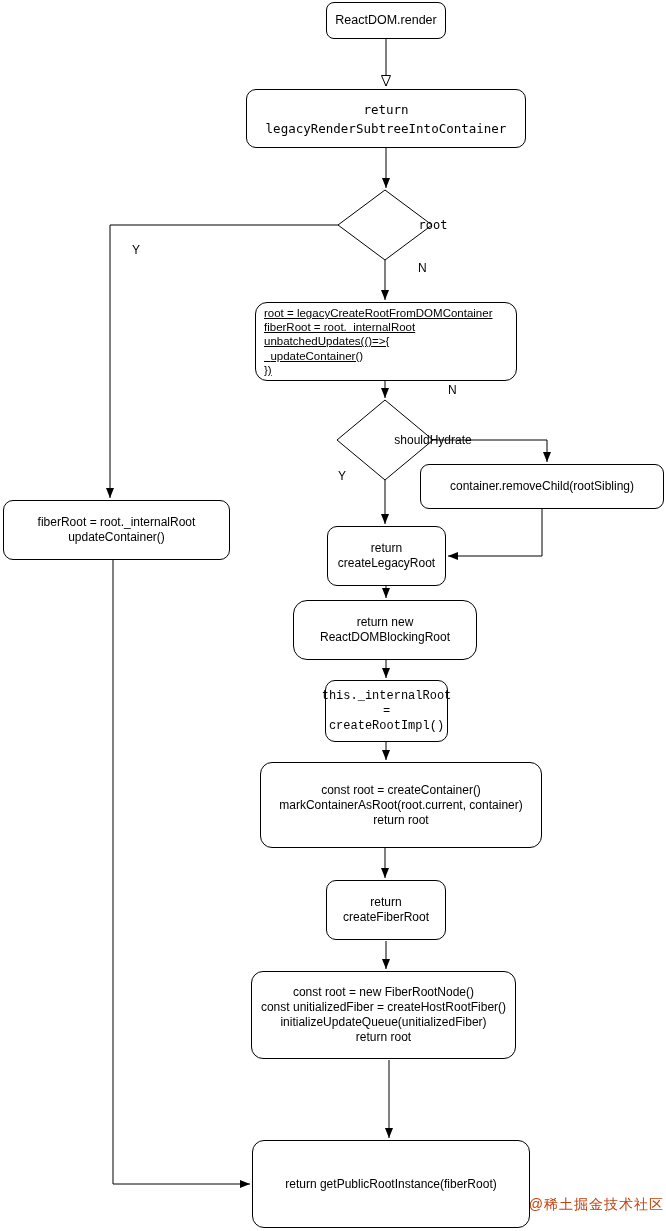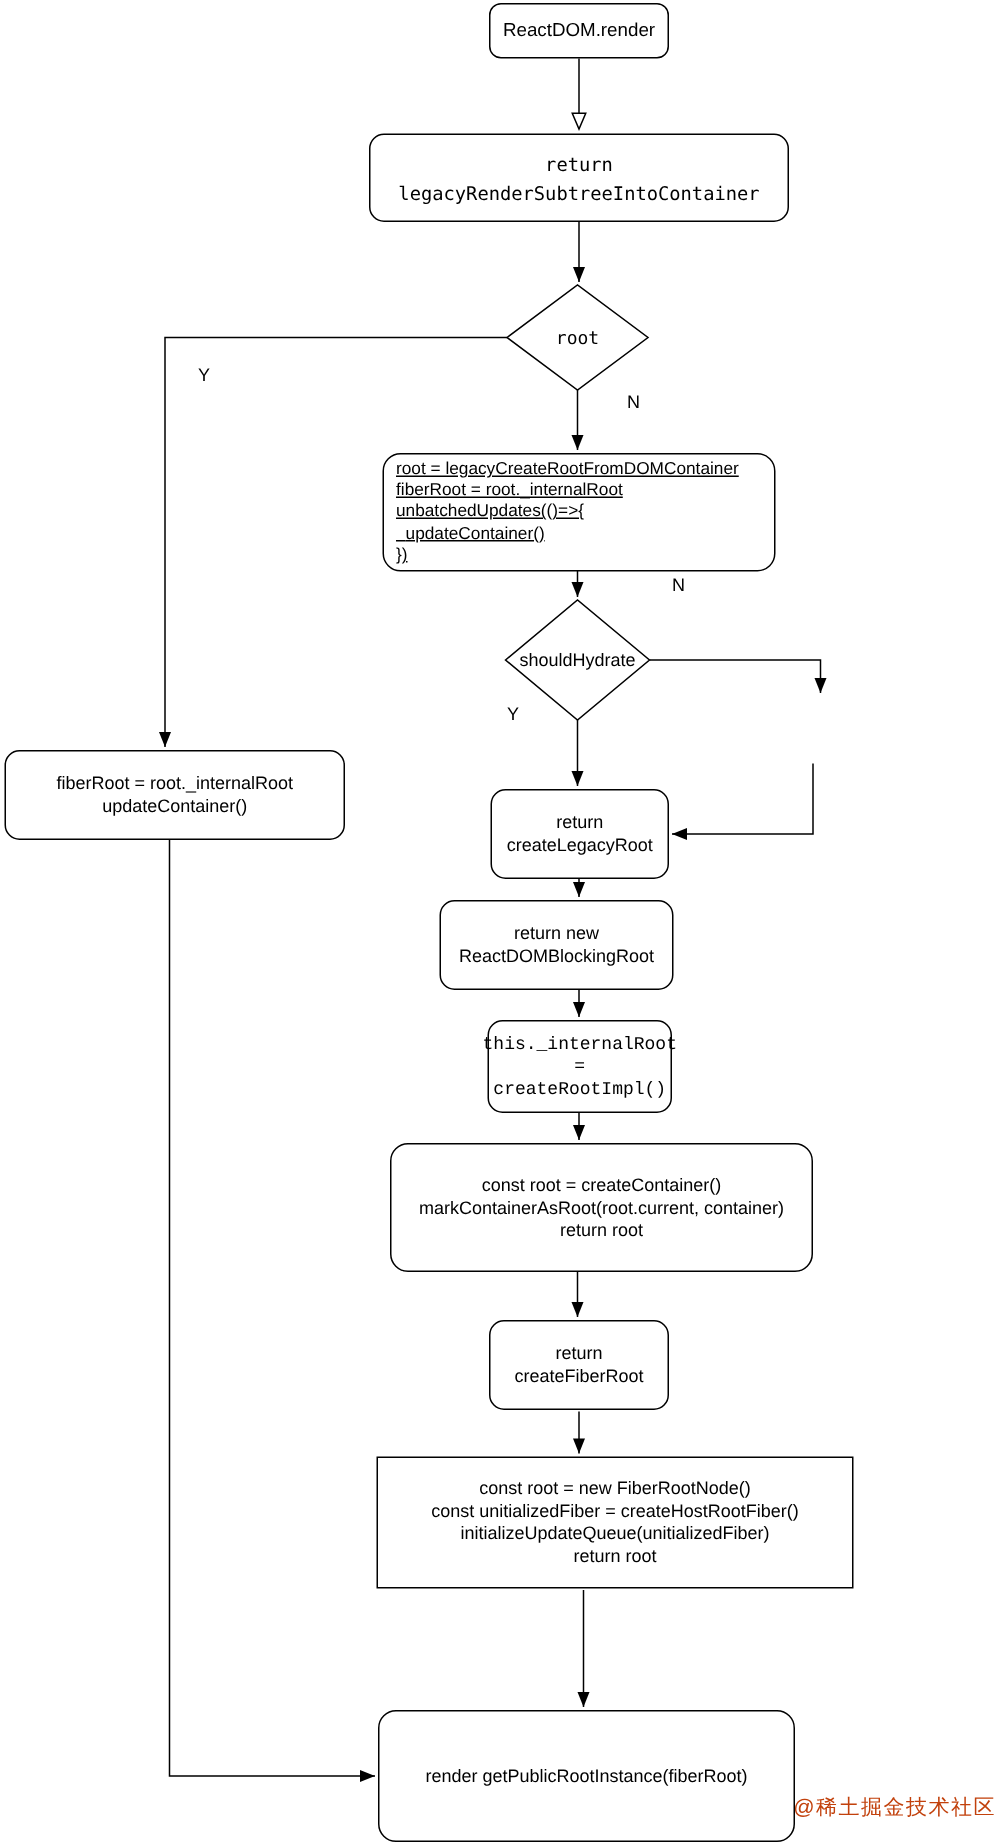--- a/index.html
+++ b/index.html
@@ -41,20 +41,21 @@
     padding:3px 4px 0 8px;
   }
   .diamond-label{
     position:absolute;
     display:flex;
     align-items:center;
     justify-content:center;
     text-align:left;
     font-size:12px;
     background:transparent;
+    margin-left:48px;
   }
   .edge-label{
     position:absolute;
     font-size:12px;
     background:#fff;
     padding:0 1px;
   }
   .watermark{
     position:absolute;
     right:2px;
@@ -103,43 +104,44 @@
 
   <div class="node mono" style="left:246px;top:89px;width:280px;height:59px;">return
 legacyRenderSubtreeIntoContainer</div>
 
   <div class="node code-left" style="left:255px;top:302px;width:262px;height:79px;border-radius:12px;text-decoration:underline;">root = legacyCreateRootFromDOMContainer
 fiberRoot = root._internalRoot
 unbatchedUpdates(()=&gt;{
   updateContainer()
 })</div>
 
+  <div class="node" style="left:420px;top:464px;width:244px;height:45px;border-radius:9px;">container.removeChild(rootSibling)</div>
 
   <div class="node" style="left:327px;top:526px;width:119px;height:60px;">return
 createLegacyRoot</div>
 
-  <div class="node" style="left:293px;top:600px;width:156px;height:60px;">return new
+  <div class="node" style="left:293px;top:600px;width:184px;height:60px;border-radius:14px;">return new
 ReactDOMBlockingRoot</div>
 
   <div class="node" style="left:325px;top:680px;width:123px;height:62px;font-family:Liberation Mono, monospace;">this._internalRoot =
 createRootImpl()</div>
 
   <div class="node" style="left:260px;top:762px;width:282px;height:86px;border-radius:12px;">const root = createContainer()
 markContainerAsRoot(root.current, container)
 return root</div>
 
   <div class="node" style="left:326px;top:880px;width:120px;height:60px;">return
 createFiberRoot</div>
 
-  <div class="node" style="left:251px;top:971px;width:318px;height:88px;border-radius:0;">const root = new FiberRootNode()
+  <div class="node" style="left:251px;top:971px;width:265px;height:88px;border-radius:12px;">const root = new FiberRootNode()
 const unitializedFiber = createHostRootFiber()
 initializeUpdateQueue(unitializedFiber)
 return root</div>
 
-  <div class="node" style="left:252px;top:1140px;width:278px;height:88px;border-radius:12px;">render getPublicRootInstance(fiberRoot)</div>
+  <div class="node" style="left:252px;top:1140px;width:278px;height:88px;border-radius:12px;">return getPublicRootInstance(fiberRoot)</div>
 
   <div class="node" style="left:3px;top:500px;width:227px;height:60px;">fiberRoot = root._internalRoot
 updateContainer()</div>
 
   <div class="diamond-label mono" style="left:345px;top:217px;width:80px;height:16px;">root</div>
 
   <div class="diamond-label" style="left:337px;top:432px;width:96px;height:16px;">shouldHydrate</div>
 
   <div class="edge-label" style="left:131px;top:243px;">Y</div>
   <div class="edge-label" style="left:417px;top:261px;">N</div>

